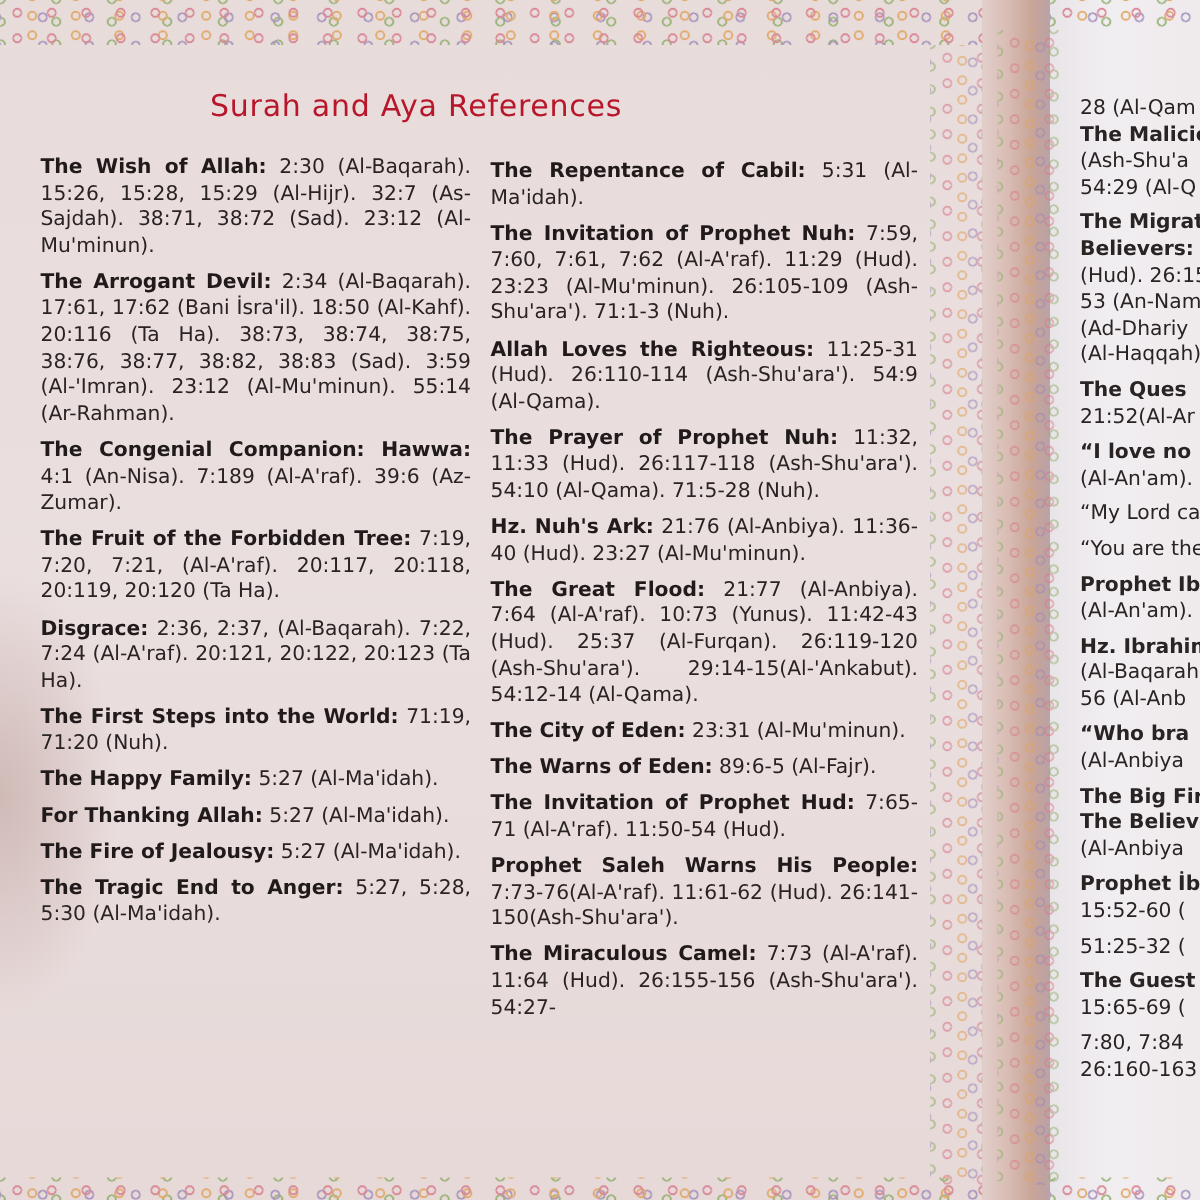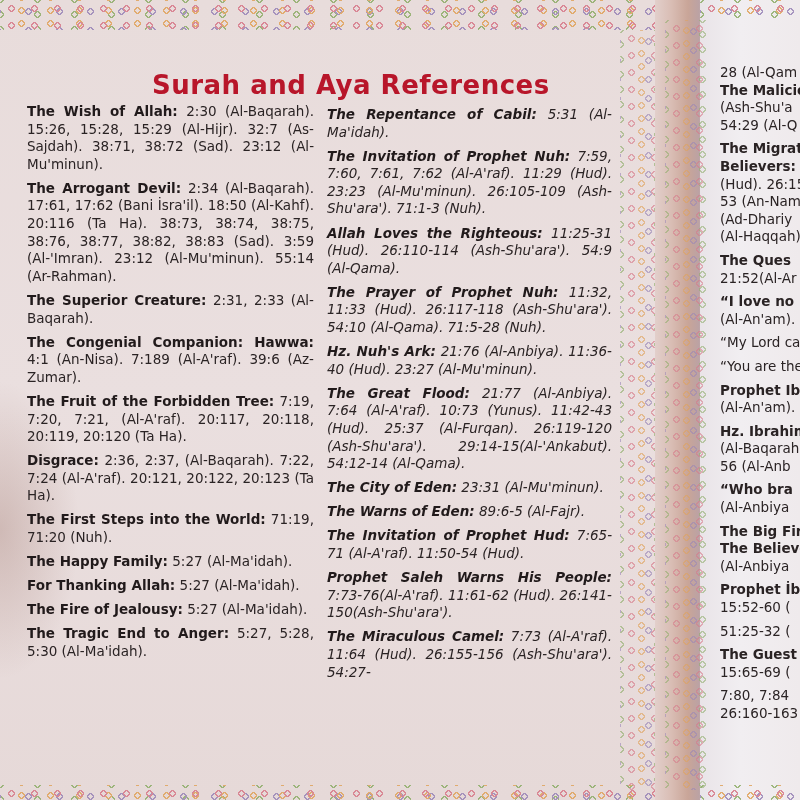--- a/index.html
+++ b/index.html
@@ -40,49 +40,48 @@
   .dots-top { left: 0; top: 0; width: 655px; height: 30px; }
   .dots-bottom { left: 0; top: 785px; width: 655px; height: 15px; }
   .dots-side { left: 620px; top: 30px; width: 35px; height: 760px; opacity: 0.6; }
   .right-dots-top { position: absolute; left: 700px; top: 0; width: 100px; height: 18px; }
   .right-dots-bottom { position: absolute; left: 700px; top: 785px; width: 100px; height: 15px; }
   .right-dots-side { position: absolute; left: 665px; top: 20px; width: 45px; height: 770px; opacity: 0.55; }
 
   .title {
     position: absolute; left: 140px; top: 58px;
     font-family: "DejaVu Sans", sans-serif;
-    font-size: 26px; color: #b8162a; letter-spacing: 0.5px;
-    margin: 12px; font-weight: bold;
+    font-size: 20px; color: #b8162a; letter-spacing: 0.5px;
+    margin: 0; font-weight: normal;
   }
   .col {
     position: absolute; top: 103px;
     font-size: 13.5px; line-height: 17.6px; color: #2a2324;
     text-align: justify;
   }
   .col-1 { left: 27px; width: 287px; }
-  .col-2 { left: 327px; width: 285px; top: 106px; font-style: italic; }
+  .col-2 { left: 327px; width: 285px; top: 106px; }
   .col-3 { left: 720px; width: 160px; top: 64px; text-align: left; white-space: nowrap; }
   .entry { margin: 0 0 6.5px 0; }
   .entry .head { font-weight: bold; color: #211a1b; margin-top: 12px; }
   .entry .refs { color: #2a2324; }
 </style>
 </head>
 <body>
 
 <div class="page-left">
   <div class="dots-top"></div>
   <div class="dots-side"></div>
   <div class="dots-bottom"></div>
 
   <h1 class="title">Surah and Aya References</h1>
 
   <div class="col col-1">
     <p class="entry"><span class="head">The Wish of Allah:</span><span class="refs"> 2:30 (Al-Baqarah). 15:26, 15:28, 15:29 (Al-Hijr). 32:7 (As-Sajdah). 38:71, 38:72 (Sad). 23:12 (Al-Mu'minun).</span></p>
     <p class="entry"><span class="head">The Arrogant Devil:</span><span class="refs"> 2:34 (Al-Baqarah). 17:61, 17:62 (Bani İsra'il). 18:50 (Al-Kahf). 20:116 (Ta Ha). 38:73, 38:74, 38:75, 38:76, 38:77, 38:82, 38:83 (Sad). 3:59 (Al-'Imran). 23:12 (Al-Mu'minun). 55:14 (Ar-Rahman).</span></p>
-    <p class="entry"><span class="head">The Superior Creature:</span><span class="refs"> 2:31, 2:33 (Al-Baqarah).</span></p>
     <p class="entry"><span class="head">The Congenial Companion: Hawwa:</span><span class="refs"> 4:1 (An-Nisa). 7:189 (Al-A'raf). 39:6 (Az-Zumar).</span></p>
     <p class="entry"><span class="head">The Fruit of the Forbidden Tree:</span><span class="refs"> 7:19, 7:20, 7:21, (Al-A'raf). 20:117, 20:118, 20:119, 20:120 (Ta Ha).</span></p>
     <p class="entry"><span class="head">Disgrace:</span><span class="refs"> 2:36, 2:37, (Al-Baqarah). 7:22, 7:24 (Al-A'raf). 20:121, 20:122, 20:123 (Ta Ha).</span></p>
     <p class="entry"><span class="head">The First Steps into the World:</span><span class="refs"> 71:19, 71:20 (Nuh).</span></p>
     <p class="entry"><span class="head">The Happy Family:</span><span class="refs"> 5:27 (Al-Ma'idah).</span></p>
     <p class="entry"><span class="head">For Thanking Allah:</span><span class="refs"> 5:27 (Al-Ma'idah).</span></p>
     <p class="entry"><span class="head">The Fire of Jealousy:</span><span class="refs"> 5:27 (Al-Ma'idah).</span></p>
     <p class="entry"><span class="head">The Tragic End to Anger:</span><span class="refs"> 5:27, 5:28, 5:30 (Al-Ma'idah).</span></p>
   </div>
 

